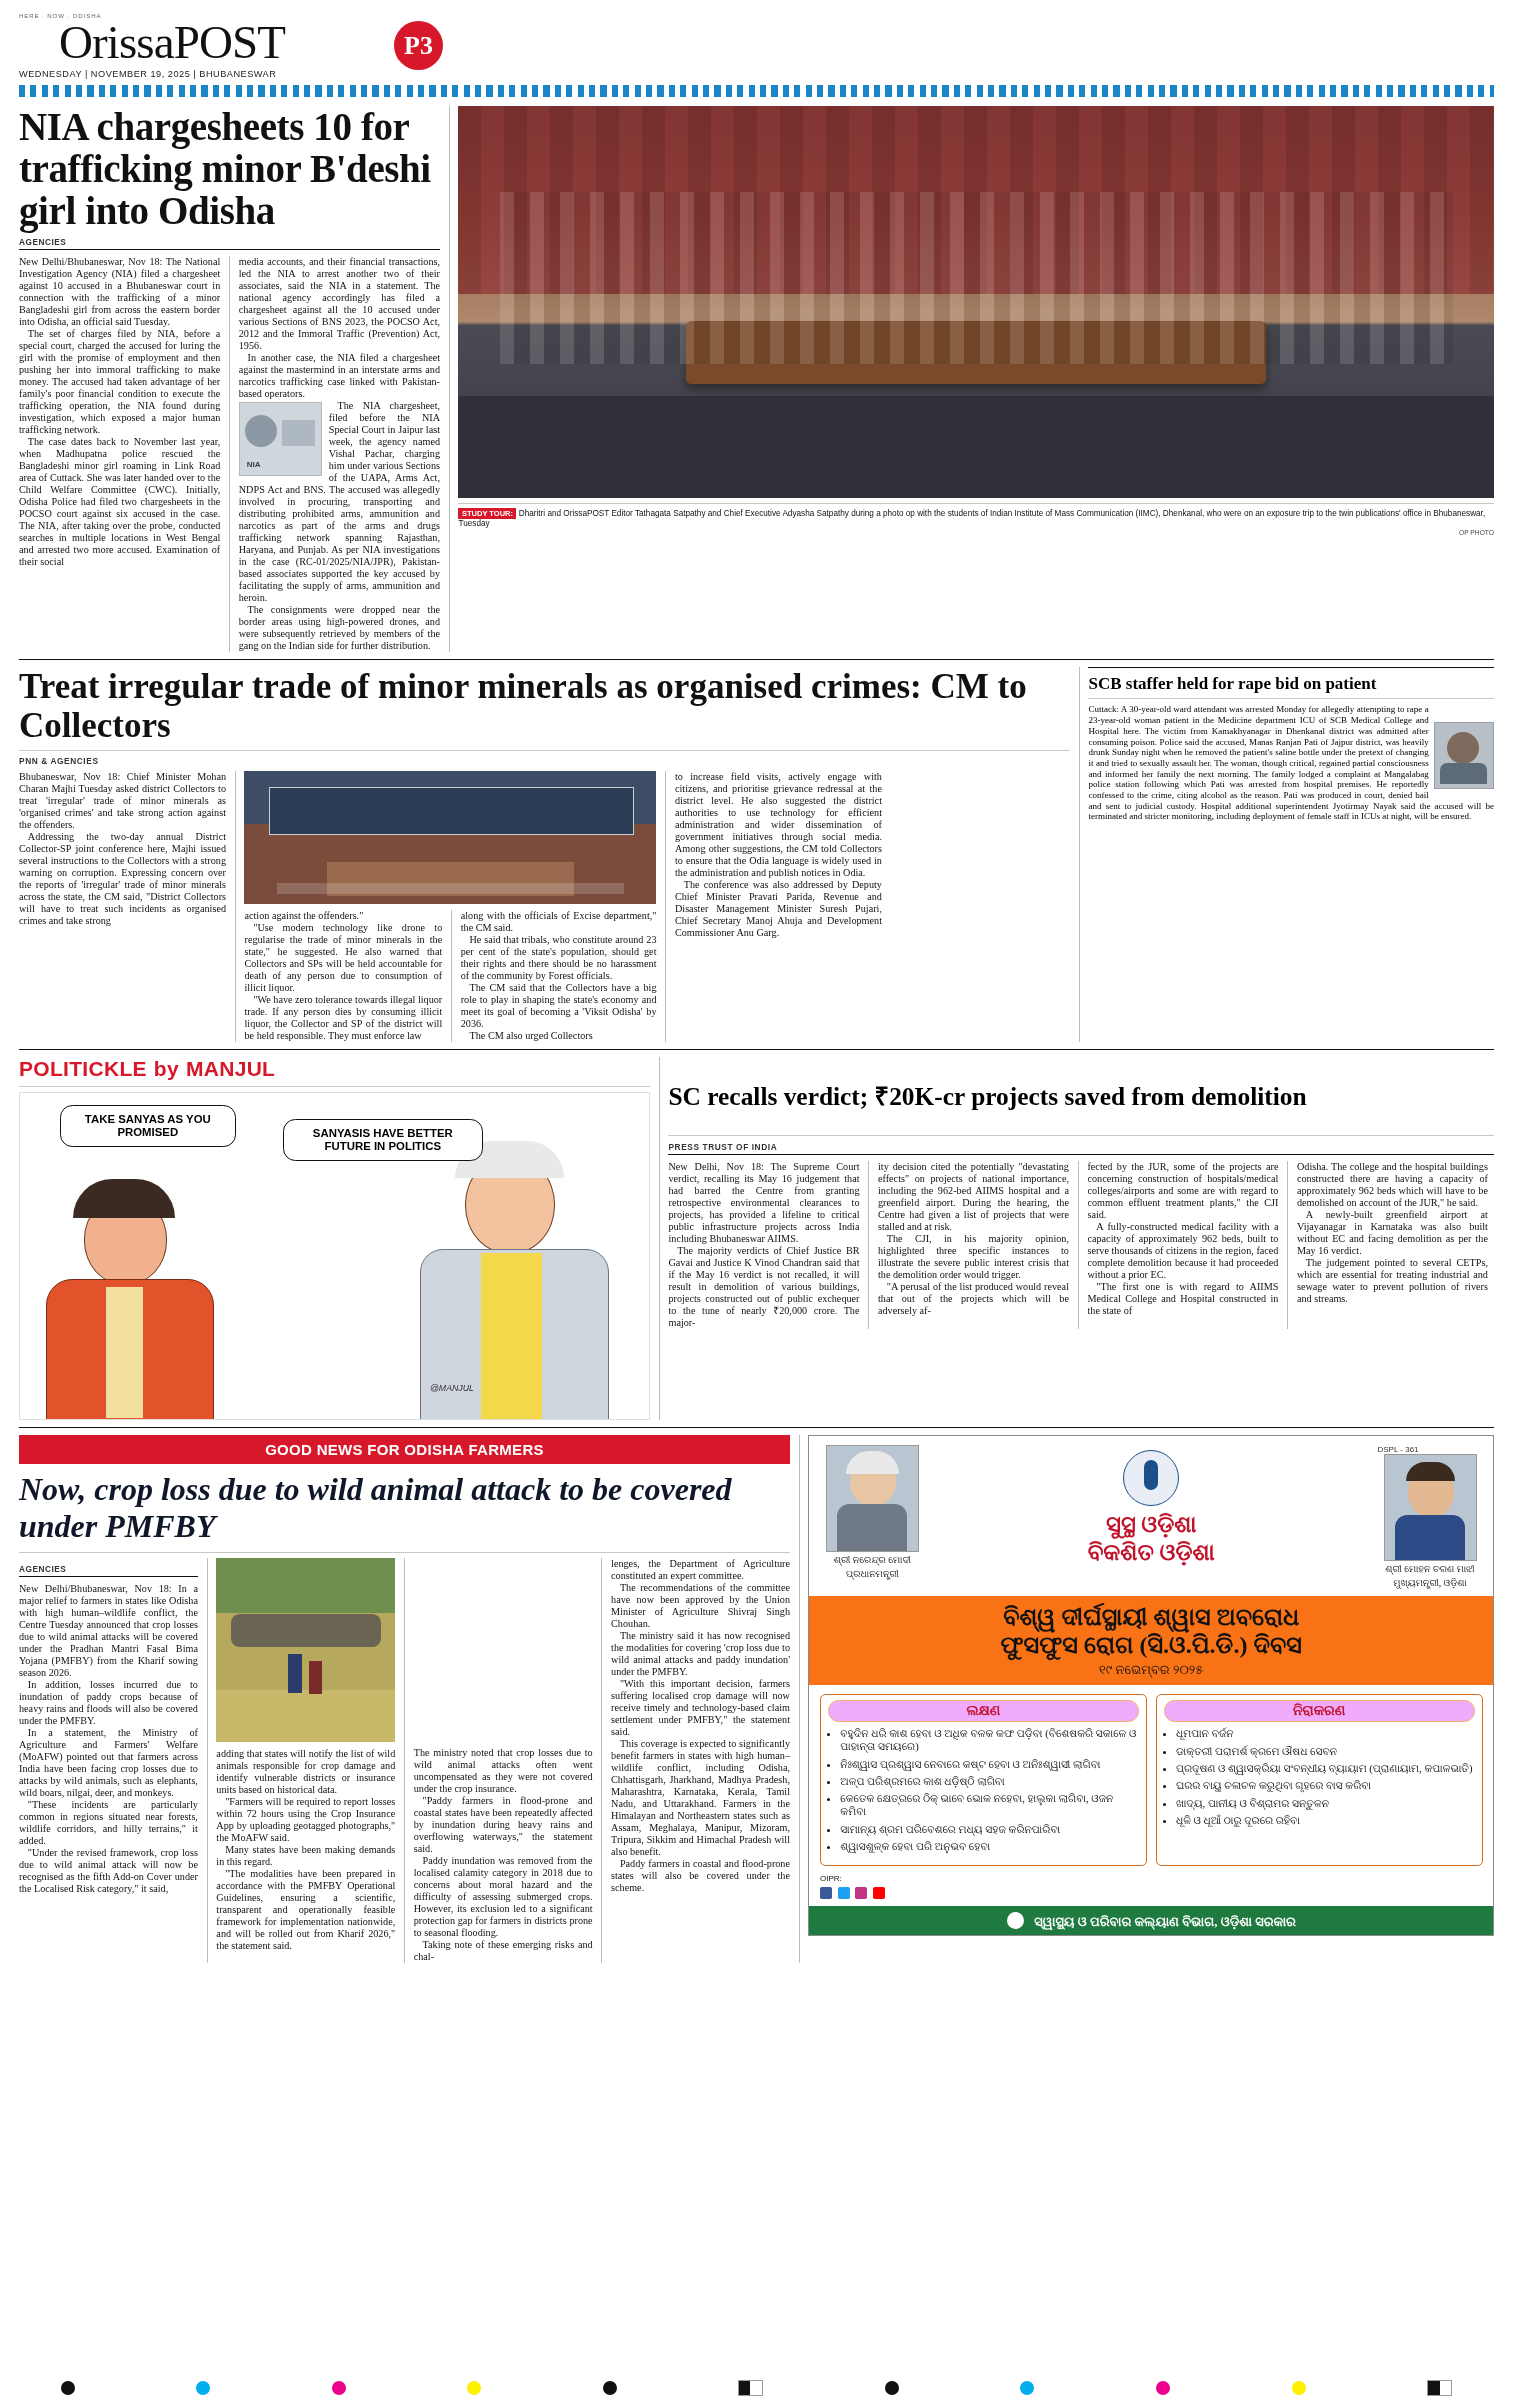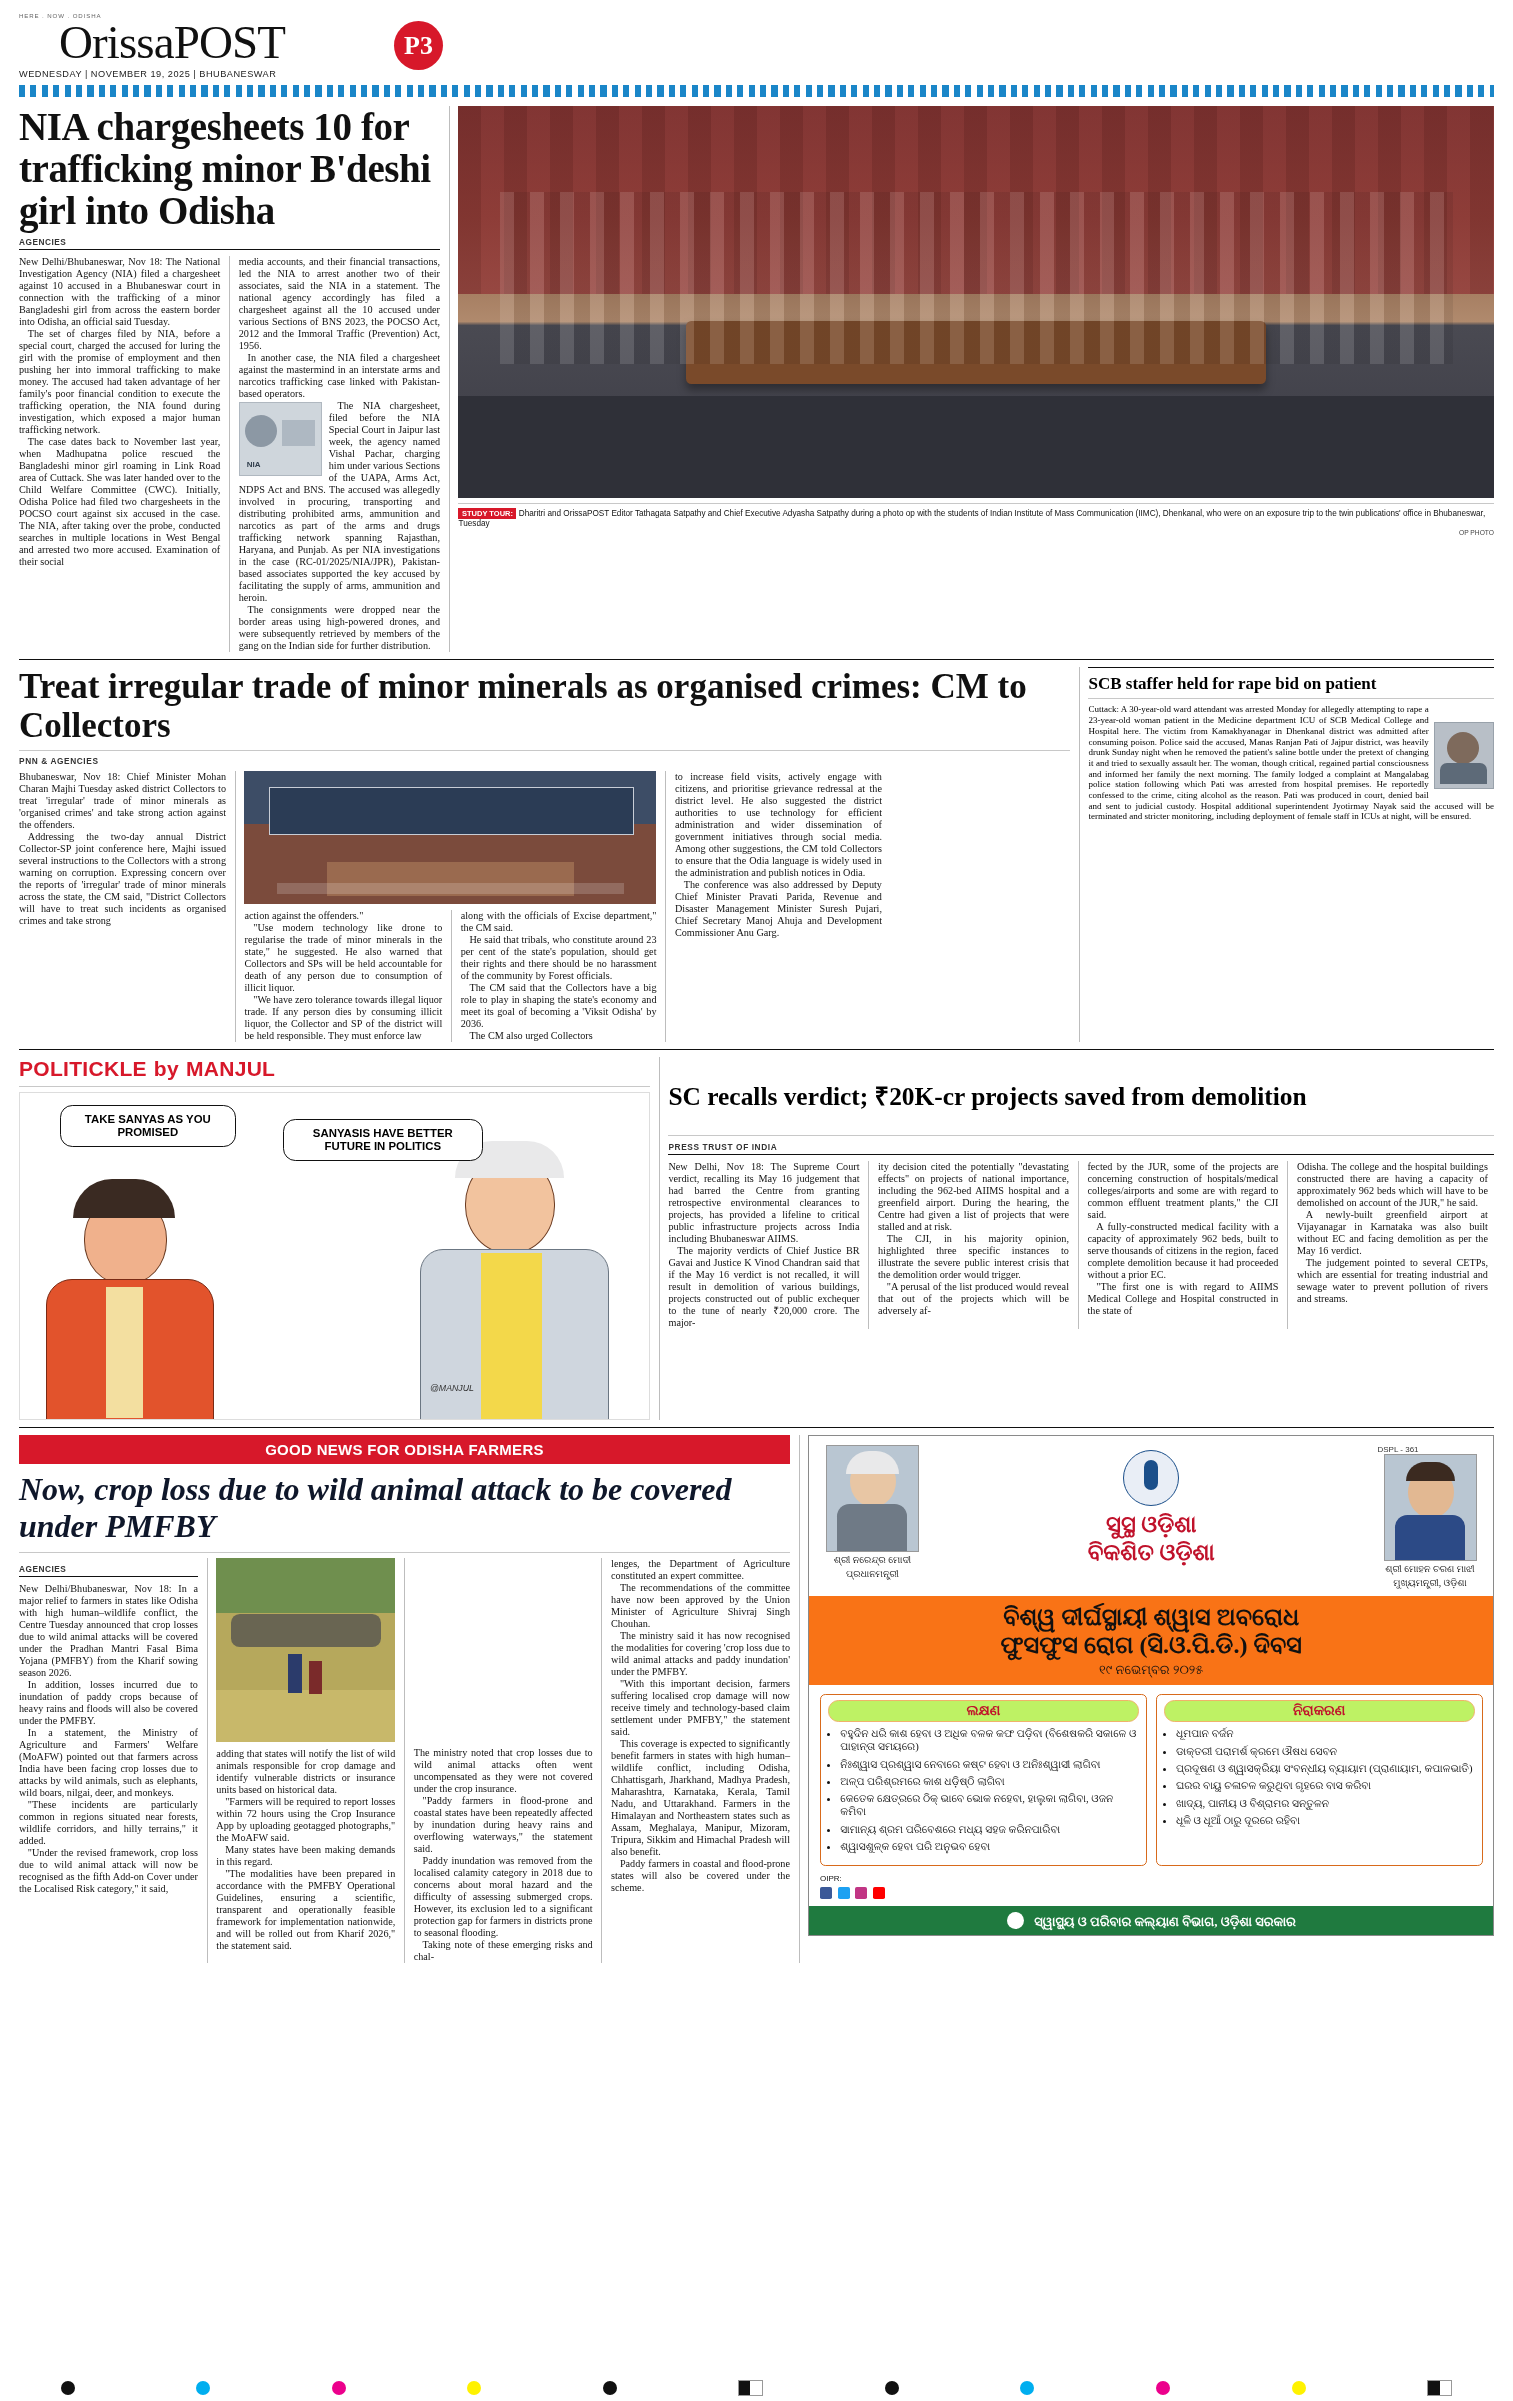--- a/index.html
+++ b/index.html
@@ -47,21 +47,21 @@
   
   .ad{border:1.8px solid #8a8a8a;position:relative;background:#fff;overflow:hidden;}
   .ad-top{display:flex;justify-content:space-between;align-items:flex-start;padding:8.8px 10.5px 0 10.5px;}
   .ad-dspl{font-family:"Liberation Sans",sans-serif;font-size:8px;color:#333;text-align:left;}
   .ad-title-od{font-family:"Liberation Serif",serif;font-weight:bold;color:#c0122b;text-align:center;font-size:23px;line-height:28px;}
   .ad-orange{background:#f97316;text-align:center;padding:7px 5.3px;}
   .ad-orange .l1{font-family:"Liberation Serif",serif;font-weight:bold;font-size:24px;line-height:28px;color:#111;}
   .ad-orange .l2{font-family:"Liberation Serif",serif;font-size:13px;margin-top:3.5px;color:#111;}
   .ad-cols{display:flex;gap:8.8px;padding:8.8px 10.5px;}
   .ad-card{flex:1;border:1.8px solid #d86a1b;border-radius:5.3px;padding:5.3px 7px 7px 7px;background:#fff;}
-  .ad-card h4{margin:0 0 5.3px 0;text-align:center;font-family:"Liberation Serif",serif;font-weight:bold;font-size:14px;color:#c0122b;border:0.9px solid #f0b36a;border-radius:10.5px;padding:1.8px 0;background:#bef264;}
+  .ad-card h4{margin:0 0 5.3px 0;text-align:center;font-family:"Liberation Serif",serif;font-weight:bold;font-size:14px;color:#c0122b;border:0.9px solid #f0b36a;border-radius:10.5px;padding:1.8px 0;background:#f0abfc;}
   .ad-card li{font-family:"Liberation Serif",serif;font-size:10.7px;line-height:13px;margin-bottom:4.4px;color:#111;}
   .ad-card ul{margin:0;padding-left:12.3px;}
   .ad-foot{background:#1f7a3f;color:#fff;font-family:"Liberation Serif",serif;font-weight:bold;font-size:13px;text-align:center;padding:5.3px 0;}
   .oipr{font-family:"Liberation Sans",sans-serif;font-size:8px;padding:0 10.5px;color:#111;}
   .person{width:105px;text-align:center;}
   .person .pic{width:91px;height:105px;margin:0 auto;background:#b9c6d2;border:0.9px solid #999;overflow:hidden;position:relative;}
   .person .nm{font-family:"Liberation Serif",serif;font-size:9.6px;margin-top:2.6px;line-height:11.4px;color:#111;}
   
   .colorbar{position:absolute;left:0;bottom:0;width:100%;height:26px;display:flex;align-items:center;justify-content:space-around;}
   .cdot{width:14px;height:14px;border-radius:50%;}

